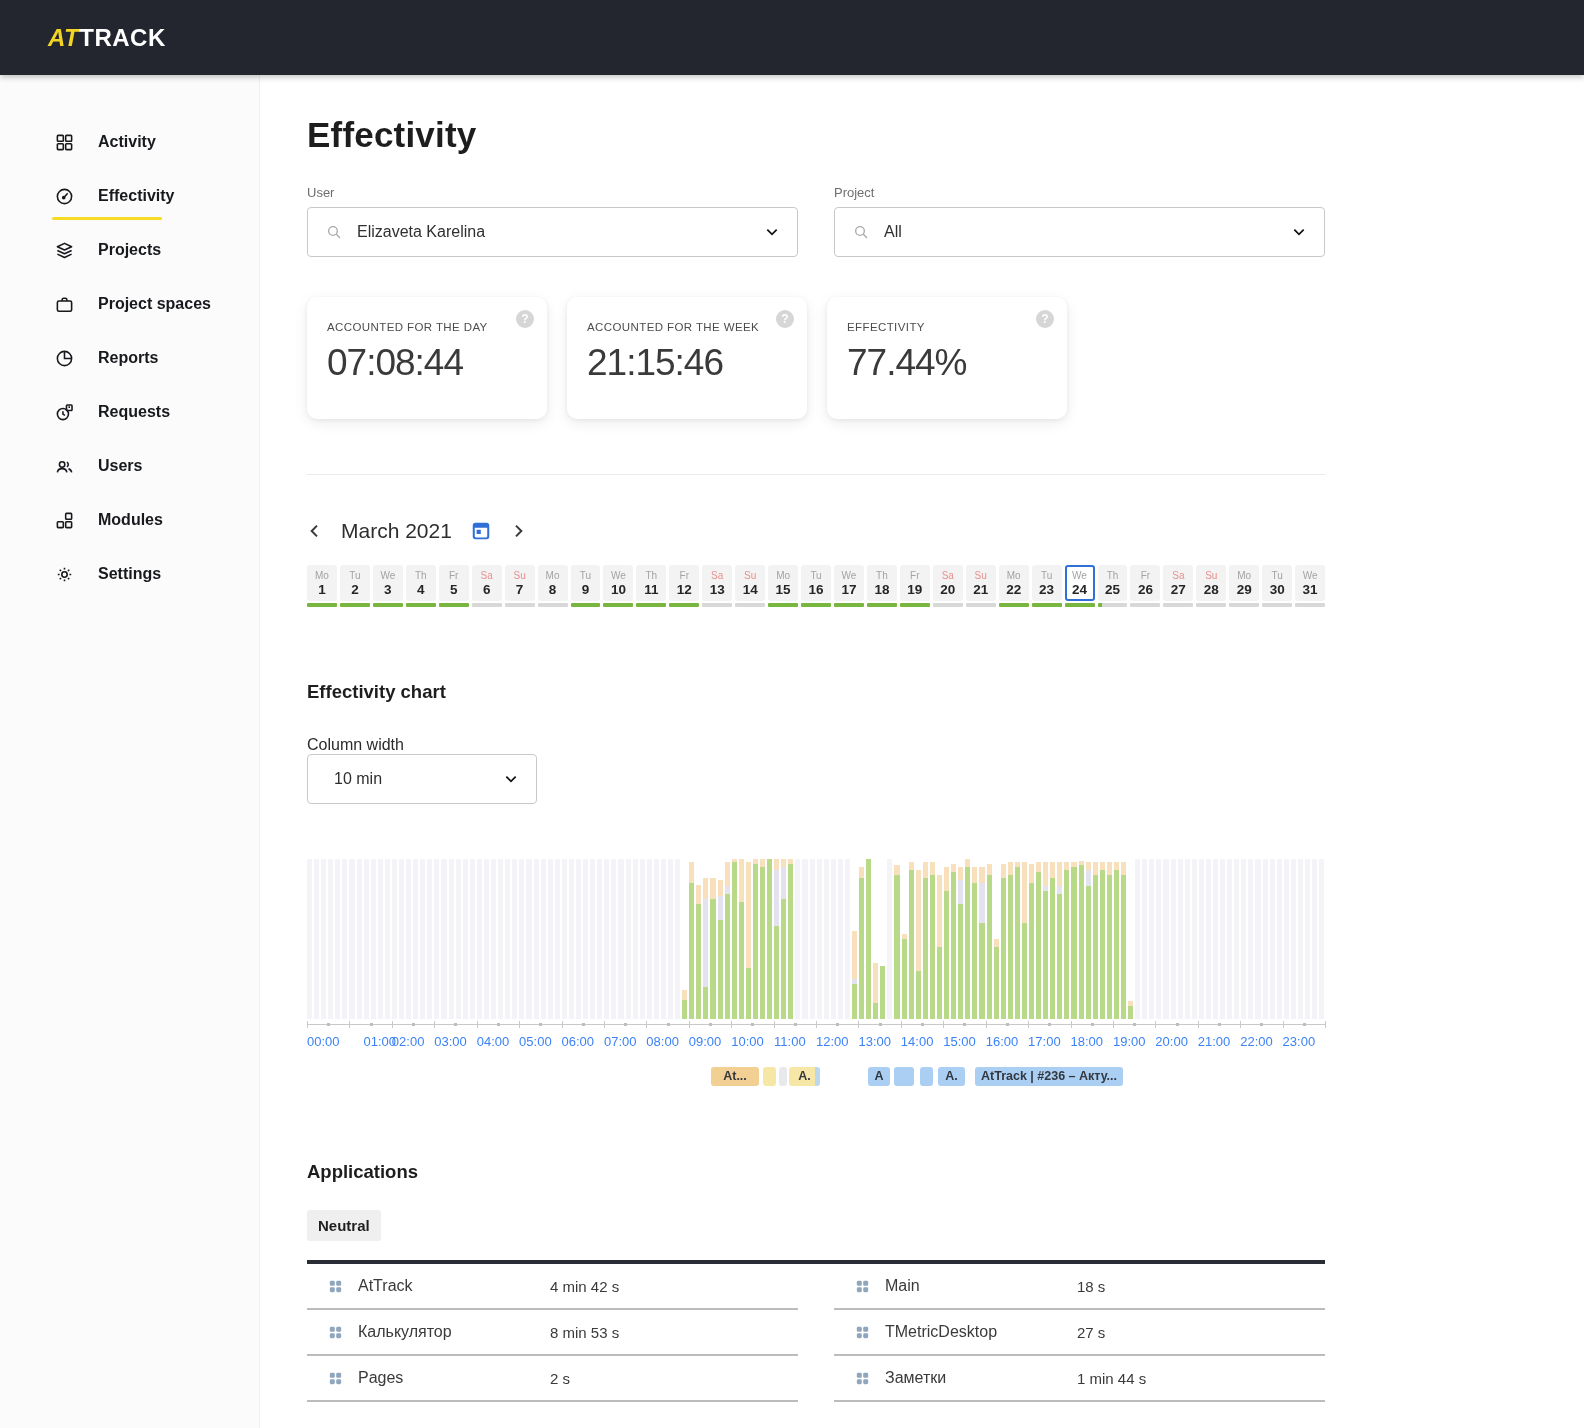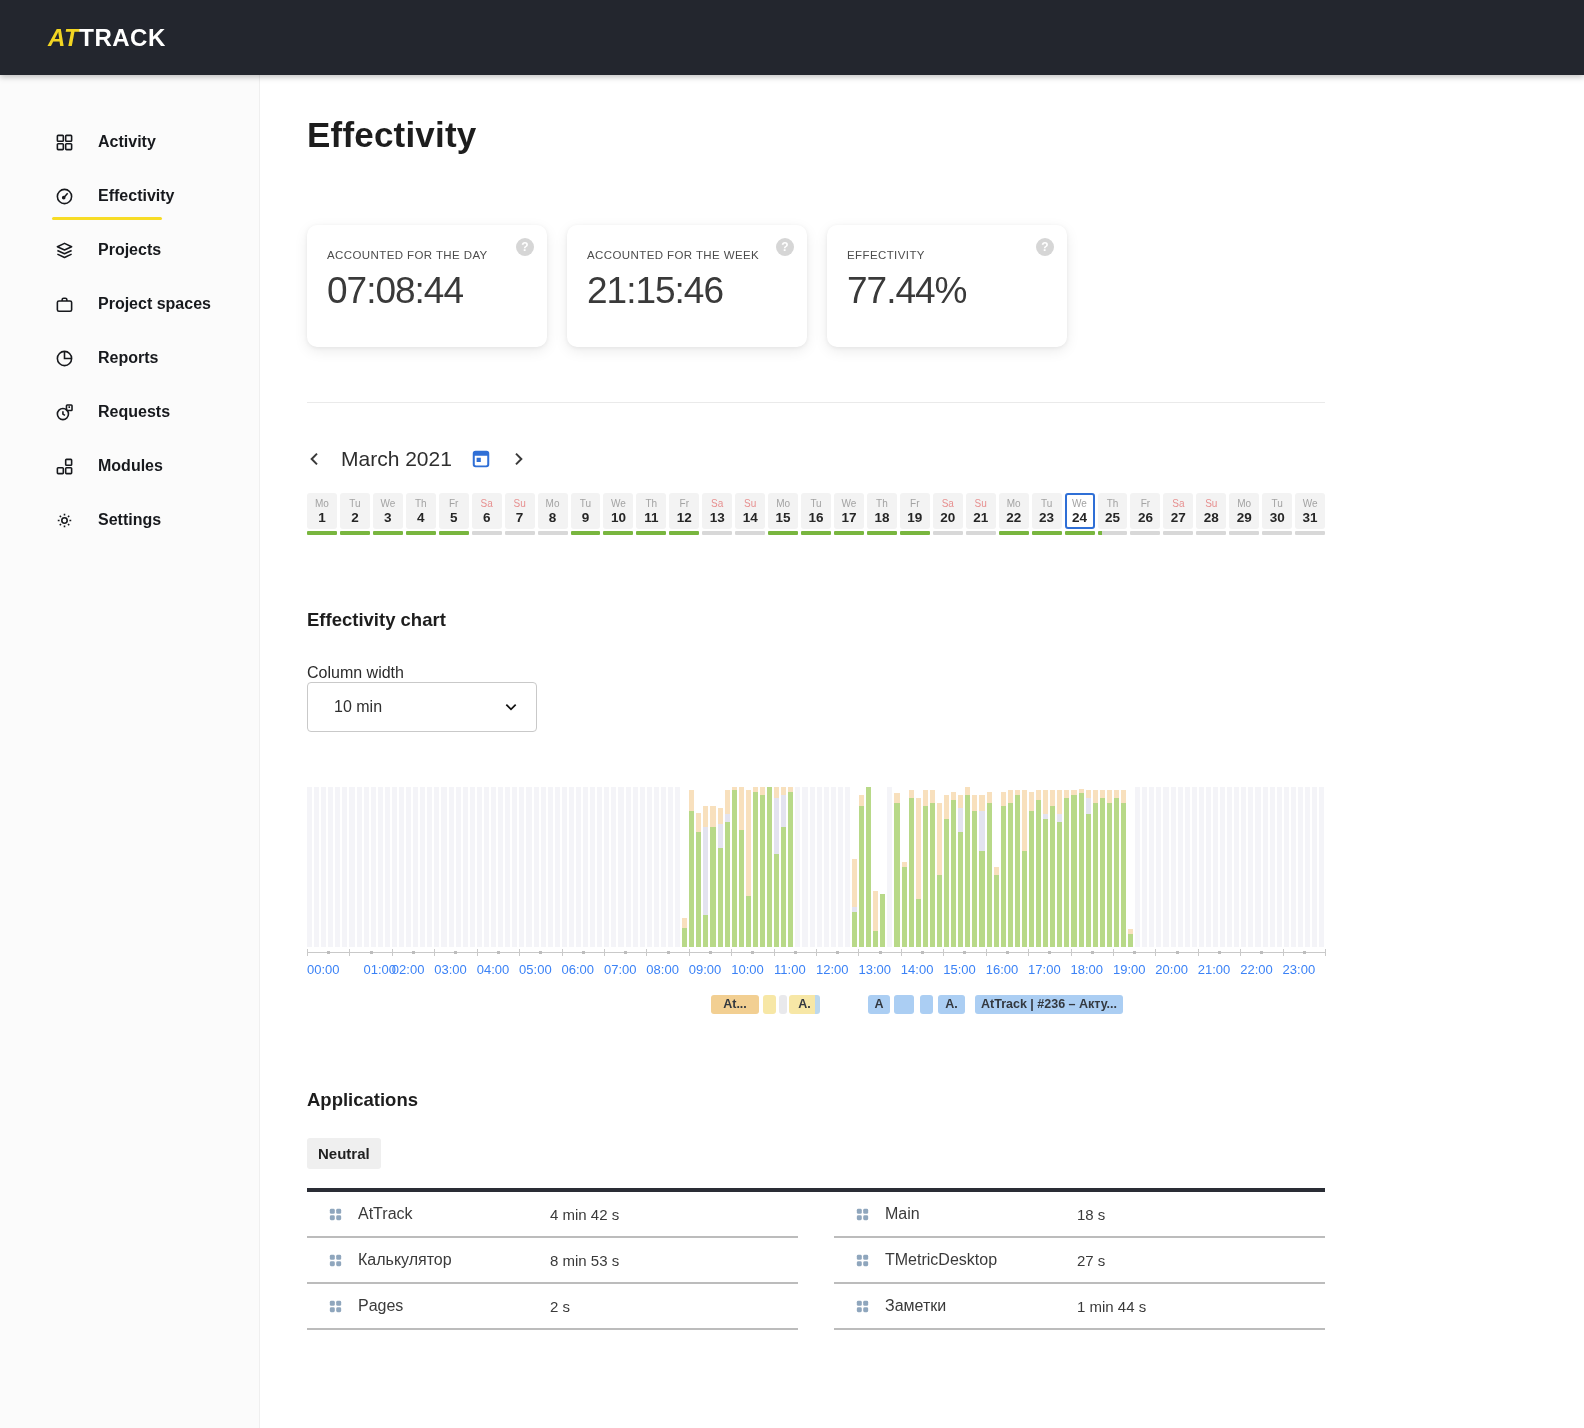--- a/index.html
+++ b/index.html
@@ -168,20 +168,31 @@
               <path d="M10 10.5V14l2.6 1.6"></path>
               <rect x="14.5" y="2.5" width="7" height="7" rx="1"></rect>
               <path d="M18 4.2v2.2M18 7.8v.01"></path>
             </svg>
           </span>
           <span class="lbl">Requests</span>
         </div>
         <div class="side-item">
           <span class="icn">
             <svg viewBox="0 0 24 24" fill="none" stroke="currentColor" stroke-width="2">
+              <circle cx="9" cy="9.5" r="3.4"></circle>
+              <path d="M3 19.5c.4-3 2.8-4.8 6-4.8s5.6 1.8 6 4.8"></path>
+              <path d="M15 6.5a3.4 3.4 0 0 1 0 6"></path>
+              <path d="M17 15c2.3.6 3.7 2.2 4 4.5"></path>
+            </svg>
+          </span>
+          <span class="lbl">Users</span>
+        </div>
+        <div class="side-item">
+          <span class="icn">
+            <svg viewBox="0 0 24 24" fill="none" stroke="currentColor" stroke-width="2">
               <rect x="3" y="13.5" width="7.5" height="7.5" rx="1"></rect>
               <rect x="13.5" y="13.5" width="7.5" height="7.5" rx="1"></rect>
               <rect x="13.5" y="3" width="7.5" height="7.5" rx="1"></rect>
             </svg>
           </span>
           <span class="lbl">Modules</span>
         </div>
         <div class="side-item">
           <span class="icn">
             <svg viewBox="0 0 24 24" fill="none" stroke="currentColor" stroke-width="2">
@@ -193,20 +204,54 @@
         </div>
       </nav>
   </aside>
 
   <main class="content">
     <div class="inner">
 
       <h1 class="page-title">Effectivity</h1>
 
       <div class="filters">
+        <div class="filter">
+          <div class="flabel">User</div>
+          <div class="selectbox">
+            <span class="mag">
+              <svg viewBox="0 0 24 24" fill="none" stroke="currentColor" stroke-width="2">
+                  <circle cx="10.5" cy="10.5" r="6.5"></circle>
+                  <path d="M15.5 15.5 21 21"></path>
+                </svg>
+            </span>
+            <span class="val">Elizaveta Karelina</span>
+            <span class="chev">
+              <svg viewBox="0 0 24 24" fill="none" stroke="currentColor" stroke-width="3">
+                  <path d="M4 8l8 8 8-8"></path>
+                </svg>
+            </span>
+          </div>
+        </div>
+        <div class="filter">
+          <div class="flabel">Project</div>
+          <div class="selectbox">
+            <span class="mag">
+              <svg viewBox="0 0 24 24" fill="none" stroke="currentColor" stroke-width="2">
+                  <circle cx="10.5" cy="10.5" r="6.5"></circle>
+                  <path d="M15.5 15.5 21 21"></path>
+                </svg>
+            </span>
+            <span class="val">All</span>
+            <span class="chev">
+              <svg viewBox="0 0 24 24" fill="none" stroke="currentColor" stroke-width="3">
+                  <path d="M4 8l8 8 8-8"></path>
+                </svg>
+            </span>
+          </div>
+        </div>
       </div>
 
       <div class="stats">
         <div class="card">
           <div class="clabel">ACCOUNTED FOR THE DAY</div>
           <div class="cvalue">07:08:44</div>
           <div class="help">?</div>
         </div>
         <div class="card">
           <div class="clabel">ACCOUNTED FOR THE WEEK</div>

